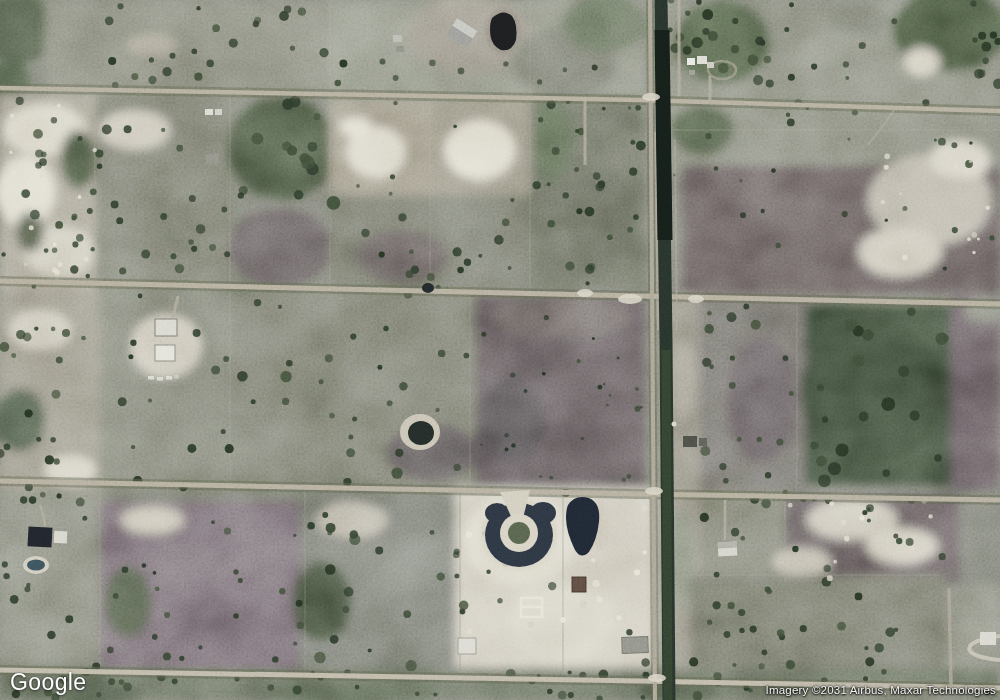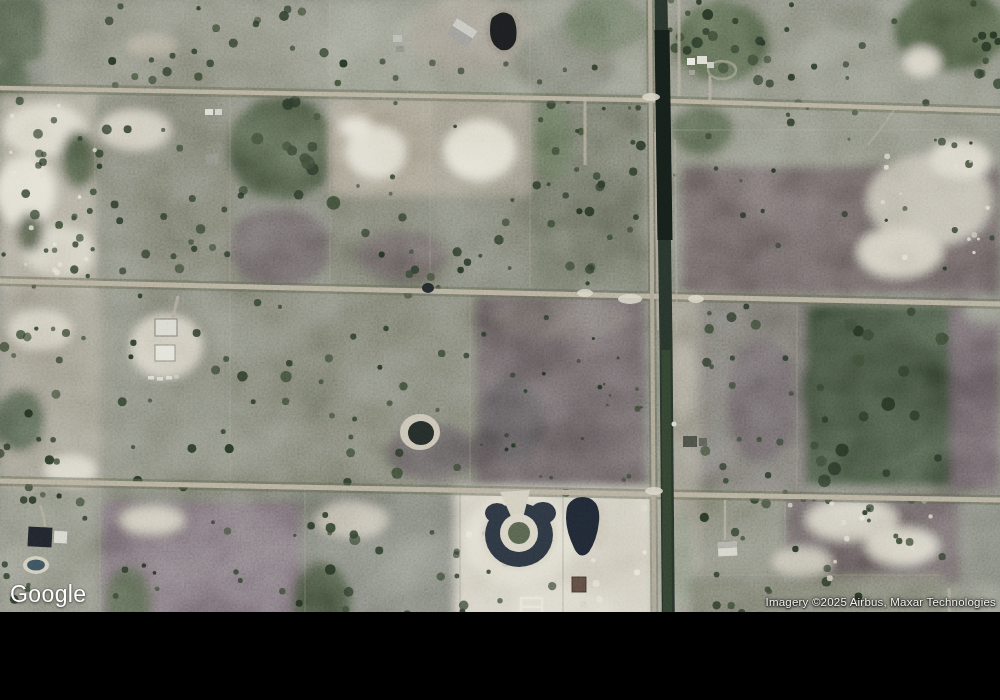--- a/index.html
+++ b/index.html
@@ -1,16 +1,16 @@
 <!DOCTYPE html>
 <html><head>
 <meta charset="utf-8">
 <style>
   html,body{margin:0;padding:0;background:#000;}
-  .stage{position:relative;width:1000px;height:612px;overflow:hidden;
+  .stage{position:relative;width:1000px;height:700px;overflow:hidden;
          font-family:"Liberation Sans",sans-serif;background:#73766a;}
   .stage svg{position:absolute;left:0;top:0;display:block;}
   .google-logo{position:absolute;left:10px;bottom:4px;color:#fff;
     font-size:23px;font-weight:500;letter-spacing:.4px;
     text-shadow:0 1px 3px rgba(0,0,0,.55),0 0 2px rgba(0,0,0,.4);
     user-select:none;}
   .attribution{position:absolute;right:4px;bottom:4px;color:#f4f4f2;
     font-size:11.5px;letter-spacing:.2px;
     text-shadow:0 0 2px rgba(0,0,0,.95),0 0 4px rgba(0,0,0,.8),0 1px 2px rgba(0,0,0,.9);
     user-select:none;}
@@ -810,15 +810,15 @@
     <circle cx="674" cy="424" r="2.5" fill="#d9d6ca"></circle>
   </g>
 
   <rect x="0" y="0" width="1000" height="700" filter="url(#noiseFine)" style="mix-blend-mode:overlay" opacity=".22"></rect>
 </svg>
 
 <div class="google-logo">
   <span>Google</span>
 </div>
 <div class="attribution">
-  <span>Imagery ©2025 Airbus, Maxar Technologies</span>
+  <span>Imagery ©2031 Airbus, Maxar Technologies</span>
 </div>
 </div>
 
 </body></html>

